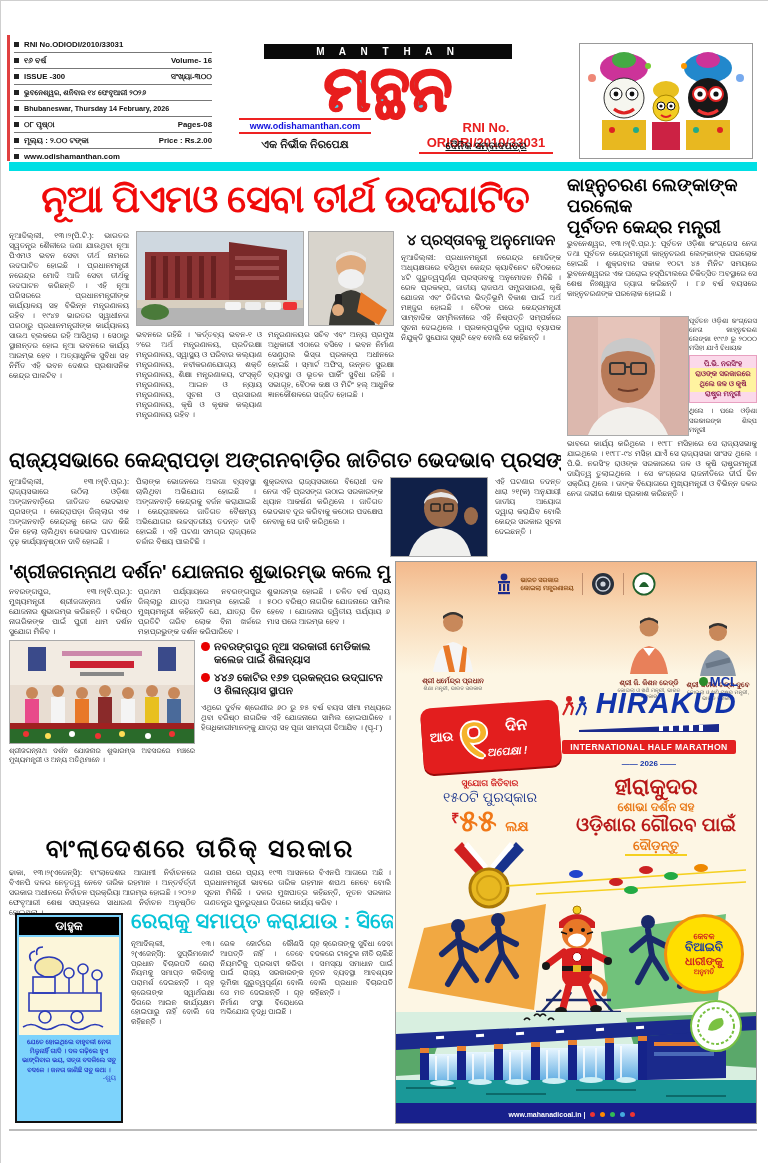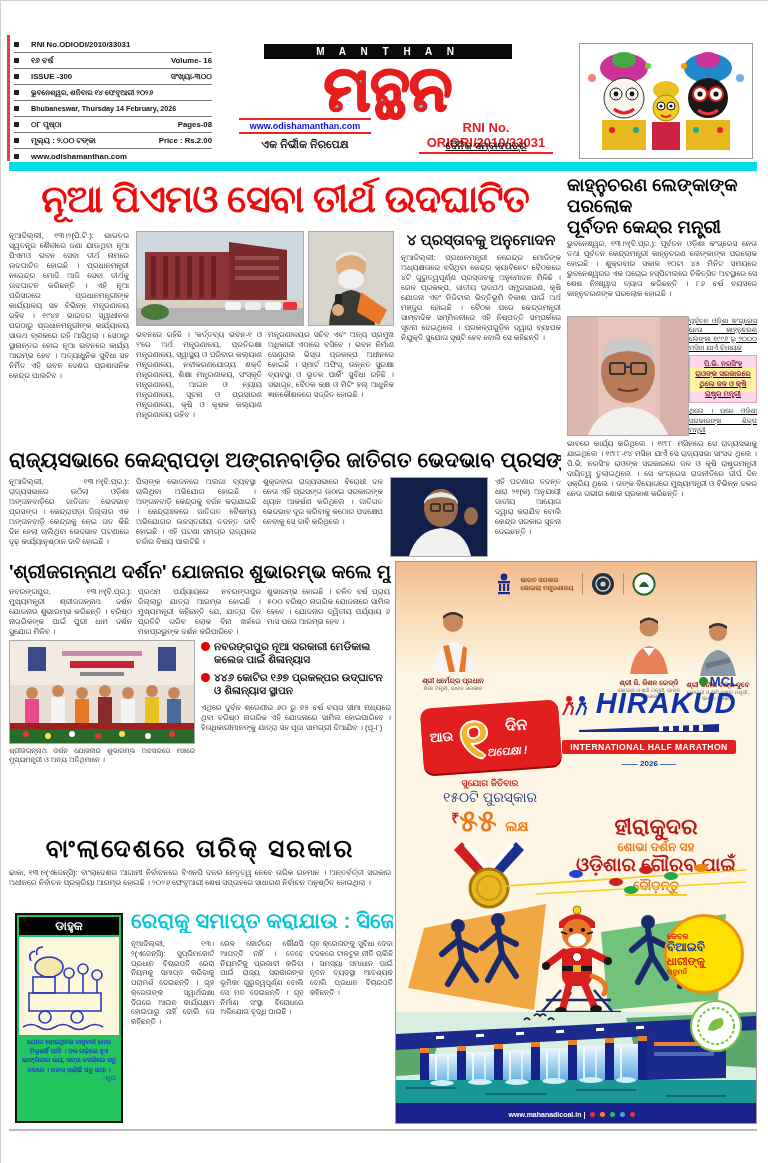--- a/index.html
+++ b/index.html
@@ -3,21 +3,21 @@
 <meta charset="utf-8">
 <style>
   html,body{margin:0;padding:0;background:#e8e8e8;}
   #page{position:relative;width:768px;height:1163px;background:#fff;font-family:"Liberation Sans",sans-serif;margin:0 auto;overflow:hidden;border:1px solid #cfcfcf;}
   .abs{position:absolute;}
   .bt{font-size:7.6px;line-height:1.32;text-align:justify;color:#1a1a1a;overflow:hidden;}
   .nowrap{white-space:nowrap;overflow:hidden;}
   
   #red-edge{left:6px;top:34px;width:3px;height:126px;background:#e04040;}
   #info-box{left:13px;top:36px;width:198px;}
-  .inf{display:flex;align-items:center;gap:12px;min-height:15px;border-bottom:1.4px solid #777;font-weight:bold;font-size:7.8px;color:#111;}
+  .inf{display:flex;align-items:center;gap:5px;min-height:15px;border-bottom:1.4px solid #777;font-weight:bold;font-size:7.8px;color:#111;}
   .sq{width:5px;height:5px;background:#222;flex:0 0 5px;}
   .inf .l{flex:1;} .inf .r{text-align:right;}
   #brand-bar{left:263px;top:43px;width:248px;height:15px;background:#0a0a0a;color:#fff;text-align:center;font-size:10px;font-weight:bold;letter-spacing:6px;line-height:15px;}
   #logo{left:258px;top:52px;width:258px;height:72px;text-align:center;font-size:62px;font-weight:bold;color:#4ad2ec;-webkit-text-stroke:2.5px #e81e1e;line-height:72px;}
   #web-left{left:238px;top:117px;width:132px;text-align:center;color:#1111dd;font-weight:bold;font-size:9px;border-top:2px solid #e22;border-bottom:2px solid #e22;padding:1px 0;}
   #rni2{left:418px;top:119px;width:134px;color:#e81e1e;font-weight:bold;font-size:13px;text-align:center;border-bottom:2px solid #e22;padding-bottom:2px;}
   #tag-left{left:238px;top:137px;width:132px;text-align:center;font-weight:bold;font-size:11px;color:#111;}
   #tag-right{left:418px;top:139px;width:134px;text-align:center;font-weight:bold;font-size:10px;color:#111;text-decoration:underline;}
   #deity{left:578px;top:42px;width:174px;height:116px;border:1px solid #999;background:#fff;box-sizing:border-box;padding:4px;}
   #cyan-bar{left:8px;top:161px;width:748px;height:9px;background:#00dfe4;}
@@ -36,21 +36,21 @@
   #raj-row{display:flex;gap:7px;margin-top:5px;height:84px;overflow:hidden;}
   #dar{left:8px;top:560px;width:382px;}
   #dar-r1{display:flex;gap:6px;margin-top:4px;height:50px;overflow:hidden;}
   #dar-r2{display:flex;gap:6px;margin-top:3px;}
   .bullet{display:flex;gap:4px;margin-bottom:5px;}
   .bdot{width:9px;height:9px;border-radius:50%;background:#e80000;flex:0 0 9px;margin-top:2px;}
   .btxt{font-size:10.5px;font-weight:bold;line-height:1.25;color:#111;}
   #ban{left:8px;top:833px;width:382px;}
   #ban-row{display:flex;gap:8px;margin-top:4px;height:64px;overflow:hidden;}
   
-  #dahuka{left:14px;top:912px;width:108px;height:210px;border:2px solid #111;box-sizing:border-box;padding:2px;background:#22c55e;}
+  #dahuka{left:14px;top:912px;width:108px;height:210px;border:2px solid #111;box-sizing:border-box;padding:2px;background:#7dd3fc;}
   #dahuka-title{background:#000;color:#fff;font-weight:bold;font-size:12px;text-align:center;padding:2px 0;}
   #dahuka-cap{color:#2238c8;font-size:6.6px;font-weight:bold;text-align:center;line-height:1.4;margin-top:2px;}
   #dahuka-sig{text-align:right;font-size:7px;color:#2238c8;padding-right:3px;}
   
   #cji{left:130px;top:908px;width:262px;}
   #cji-hl{color:#08c4d8;font-size:21px;font-weight:bold;text-align:center;}
   #cji-row{display:flex;gap:6px;margin-top:6px;height:200px;overflow:hidden;}
   #bottom-line{left:8px;top:1128px;width:748px;border-top:2px solid #bbb;}
   
   #ad{left:394px;top:560px;width:362px;height:563px;border:1px solid #999;box-sizing:border-box;background:linear-gradient(180deg,#f3b98c,#f8d7b2 8%,#fdf6e4 20%,#fdf6e4);overflow:hidden;}
@@ -71,25 +71,25 @@
   #prize-amt{font-size:30px;font-weight:bold;color:#f07818;line-height:1;}
   #prize-amt .cur{font-size:14px;color:#d02020;vertical-align:8px;}
   #prize-amt .unit{font-size:14px;}
   #mcl-block{position:absolute;left:150px;top:112px;width:206px;text-align:center;}
   #mcl-top{text-align:right;padding-right:14px;font-size:13px;font-weight:bold;color:#1535a8;}
   .mdot{display:inline-block;width:9px;height:9px;border-radius:50%;background:#2a8c2a;margin-right:2px;}
   #hira-title{font-size:29px;font-style:italic;font-weight:bold;color:#1133aa;letter-spacing:1px;line-height:1;}
   #banner{display:inline-block;background:#e32020;color:#fff;font-size:8.6px;font-weight:bold;padding:2px 8px;border-radius:2px;margin-top:3px;letter-spacing:.4px;}
   #year{font-size:8px;font-weight:bold;color:#1535a8;margin-top:5px;}
   #slogans{position:absolute;left:168px;top:212px;width:184px;text-align:center;}
-  .sl0{font-size:22px;font-weight:bold;color:#b81818;margin-top:40px;}
+  .sl0{font-size:22px;font-weight:bold;color:#b81818;}
   .sl1{font-size:12px;font-weight:bold;color:#e87818;}
   .sl2{font-size:19px;font-weight:bold;color:#b81818;}
   .sl3{font-size:13px;font-weight:bold;color:#e87818;border-bottom:2px solid #f5d020;display:inline-block;padding:0 8px;}
-  #bib{position:absolute;left:268px;top:352px;width:80px;height:80px;border-radius:50%;background:#ffdf00;border:3px solid #f09010;box-sizing:border-box;display:flex;flex-direction:column;align-items:flex-start;justify-content:center;text-align:center;line-height:1.15;}
+  #bib{position:absolute;left:268px;top:352px;width:80px;height:80px;border-radius:50%;background:#ffdf00;border:3px solid #f09010;box-sizing:border-box;display:flex;flex-direction:column;align-items:center;justify-content:center;text-align:center;line-height:1.15;}
   .bib0{font-size:8px;font-weight:bold;color:#d02020;}
   .bib1{font-size:12px;font-weight:bold;color:#1535a8;}
   .bib2{font-size:11px;font-weight:bold;color:#d02020;}
   .bib3{font-size:7px;font-weight:bold;color:#d02020;}
   #greenlogo{position:absolute;left:294px;top:438px;width:52px;height:52px;border-radius:50%;background:#fff;border:2px solid #7ac142;box-sizing:border-box;display:flex;align-items:center;justify-content:center;}
   #ad-footer{position:absolute;left:0;top:541px;width:362px;height:22px;background:#18208c;display:flex;align-items:center;justify-content:center;gap:5px;color:#fff;font-size:7px;font-weight:bold;}
   .sdot{width:5px;height:5px;border-radius:50%;display:inline-block;}
   .sdot:nth-of-type(1){background:#fff;} .sdot:nth-of-type(2){background:#e33;}
   .sdot:nth-of-type(3){background:#f80;} .sdot:nth-of-type(4){background:#3b5;}
   .sdot:nth-of-type(5){background:#4ad;} .sdot:nth-of-type(6){background:#e33;}
@@ -240,21 +240,21 @@
     <div style="width:160px">
       <div class="subhead">୪ ପ୍ରସ୍ତାବକୁ ଅନୁମୋଦନ</div>
       <div class="bt" style="height:188px">ନୂଆଦିଲ୍ଲୀ: ପ୍ରଧାନମନ୍ତ୍ରୀ ନରେନ୍ଦ୍ର ମୋଦିଙ୍କ ଅଧ୍ୟକ୍ଷତାରେ ବସିଥିବା କେନ୍ଦ୍ର କ୍ୟାବିନେଟ ବୈଠକରେ ୪ଟି ଗୁରୁତ୍ୱପୂର୍ଣ୍ଣ ପ୍ରସ୍ତାବକୁ ଅନୁମୋଦନ ମିଳିଛି । ରେଳ ପ୍ରକଳ୍ପ, ଜାତୀୟ ରାଜପଥ ସମ୍ପ୍ରସାରଣ, କୃଷି ଯୋଜନା ଏବଂ ଡିଜିଟାଲ ଭିତ୍ତିଭୂମି ବିକାଶ ପାଇଁ ଅର୍ଥ ମଞ୍ଜୁର ହୋଇଛି । ବୈଠକ ପରେ କେନ୍ଦ୍ରମନ୍ତ୍ରୀ ସାମ୍ବାଦିକ ସମ୍ମିଳନୀରେ ଏହି ନିଷ୍ପତ୍ତି ସମ୍ପର୍କରେ ସୂଚନା ଦେଇଥିଲେ । ପ୍ରକଳ୍ପଗୁଡ଼ିକ ଦ୍ୱାରା ବ୍ୟାପକ ନିଯୁକ୍ତି ସୁଯୋଗ ସୃଷ୍ଟି ହେବ ବୋଲି ସେ କହିଛନ୍ତି ।</div>
     </div>
   </div>
 
   <div class="abs" id="obit">
     <div class="obit-h">କାହ୍ନୁଚରଣ ଲେଙ୍କାଙ୍କ ପରଲୋକ</div>
     <div class="obit-h">ପୂର୍ବତନ କେନ୍ଦ୍ର ମନ୍ତ୍ରୀ</div>
     <div class="bt" style="margin-top:0;height:74px">ଭୁବନେଶ୍ୱର, ୧୩।୨(ବି.ପ୍ର.): ପୂର୍ବତନ ଓଡ଼ିଶା କଂଗ୍ରେସ ନେତା ତଥା ପୂର୍ବତନ କେନ୍ଦ୍ରମନ୍ତ୍ରୀ କାହ୍ନୁଚରଣ ଲେଙ୍କାଙ୍କ ପରଲୋକ ହୋଇଛି । ଶୁକ୍ରବାର ସକାଳ ୧୦ଟା ୪୫ ମିନିଟ ସମୟରେ ଭୁବନେଶ୍ୱରର ଏକ ଘରୋଇ ହସ୍ପିଟାଲରେ ଚିକିତ୍ସିତ ଅବସ୍ଥାରେ ସେ ଶେଷ ନିଃଶ୍ୱାସ ତ୍ୟାଗ କରିଛନ୍ତି । ୮୬ ବର୍ଷ ବୟସରେ କାହ୍ନୁଚରଣଙ୍କ ପରଲୋକ ହୋଇଛି ।</div>
-    <div style="display:flex;margin-top:3px;text-decoration:underline;">
+    <div style="display:flex;margin-top:3px;">
       <span class="photo" style="width:122px;height:120px;flex:0 0 122px">
         <svg width="120" height="118" viewBox="0 0 120 118">
           <rect width="120" height="118" fill="#e6c4ba"></rect>
           <rect x="0" y="0" width="30" height="118" fill="#dcb8ae"></rect>
             <rect x="92" y="0" width="28" height="118" fill="#d8b2a8"></rect>
           <ellipse cx="60" cy="54" rx="27" ry="32" fill="#b87a58"></ellipse>
           <path d="M33 48 Q32 30 46 24 Q60 18 74 24 Q88 30 87 48 L82 40 Q60 28 38 40 Z" fill="#c9c9c9"></path>
           <rect x="42" y="46" width="15" height="11" rx="2" fill="none" stroke="#333" stroke-width="2"></rect>
           <rect x="63" y="46" width="15" height="11" rx="2" fill="none" stroke="#333" stroke-width="2"></rect>
           <line x1="57" y1="50" x2="63" y2="50" stroke="#333" stroke-width="2"></line>
@@ -350,20 +350,21 @@
           </div>
         <div class="bt" style="margin-top:1px;height:76px">ଏଥିରେ ଦୁର୍ବଳ ଶ୍ରେଣୀର ୬୦ ରୁ ୭୫ ବର୍ଷ ବୟସ ସୀମା ମଧ୍ୟରେ ଥିବା ବରିଷ୍ଠ ନାଗରିକ ଏହି ଯୋଜନାରେ ସାମିଲ ହୋଇପାରିବେ । ହିତାଧିକାରୀମାନଙ୍କୁ ଯାତ୍ରା ସହ ପୂଜା ସାମଗ୍ରୀ ଦିଆଯିବ ।  (ପୃ-୮)</div>
       </div>
     </div>
   </div>
 
   <div class="abs" id="ban">
     <div class="sec-hl nowrap" style="font-size:25px;letter-spacing:2px">ବାଂଲାଦେଶରେ ତାରିକ୍ ସରକାର</div>
     <div id="ban-row">
       <div class="bt" style="flex:1">ଢାକା, ୧୩।୨(ଏଜେନ୍ସି): ବାଂଲାଦେଶର ଆଗାମୀ ନିର୍ବାଚନରେ ବିଏନପି ଦଳର ନେତୃତ୍ୱ ନେବେ ତାରିକ ରହମାନ । ଅନ୍ତର୍ବର୍ତ୍ତୀ ସରକାର ଅଧୀନରେ ନିର୍ବାଚନ ପ୍ରକ୍ରିୟା ଆରମ୍ଭ ହୋଇଛି । ୨୦୨୬ ଫେବୃଆରୀ ଶେଷ ସପ୍ତାହରେ ସାଧାରଣ ନିର୍ବାଚନ ଅନୁଷ୍ଠିତ ହୋଇଥିଲା ।</div>
+      <div class="bt" style="flex:1">ଗଣନା ପରେ ପ୍ରାୟ ୧୯୩ ଆସନରେ ବିଏନପି ଆଗରେ ଅଛି । ପ୍ରଧାନମନ୍ତ୍ରୀ ଭାବରେ ତାରିକ ରହମାନ ଶପଥ ନେବେ ବୋଲି ସୂଚନା ମିଳିଛି । ଦଳର ମୁଖପାତ୍ର କହିଛନ୍ତି, ନୂତନ ସରକାର ଗଣତନ୍ତ୍ର ପୁନରୁଦ୍ଧାର ଦିଗରେ କାର୍ଯ୍ୟ କରିବ ।</div>
     </div>
   </div>
 
   <div class="abs" id="dahuka">
     <div id="dahuka-title">ଡାହୁକ</div>
     <svg width="100" height="98" viewBox="0 0 100 98" style="display:block;margin-top:2px;background:#fcf6da">
       <g stroke="#2a3ab8" stroke-width="1.6" fill="none">
         <ellipse cx="30" cy="30" rx="14" ry="10" fill="#f5e8a8"></ellipse>
         <path d="M10 56 h72 v18 h-72 z"></path>
         <rect x="14" y="40" width="22" height="16"></rect>

